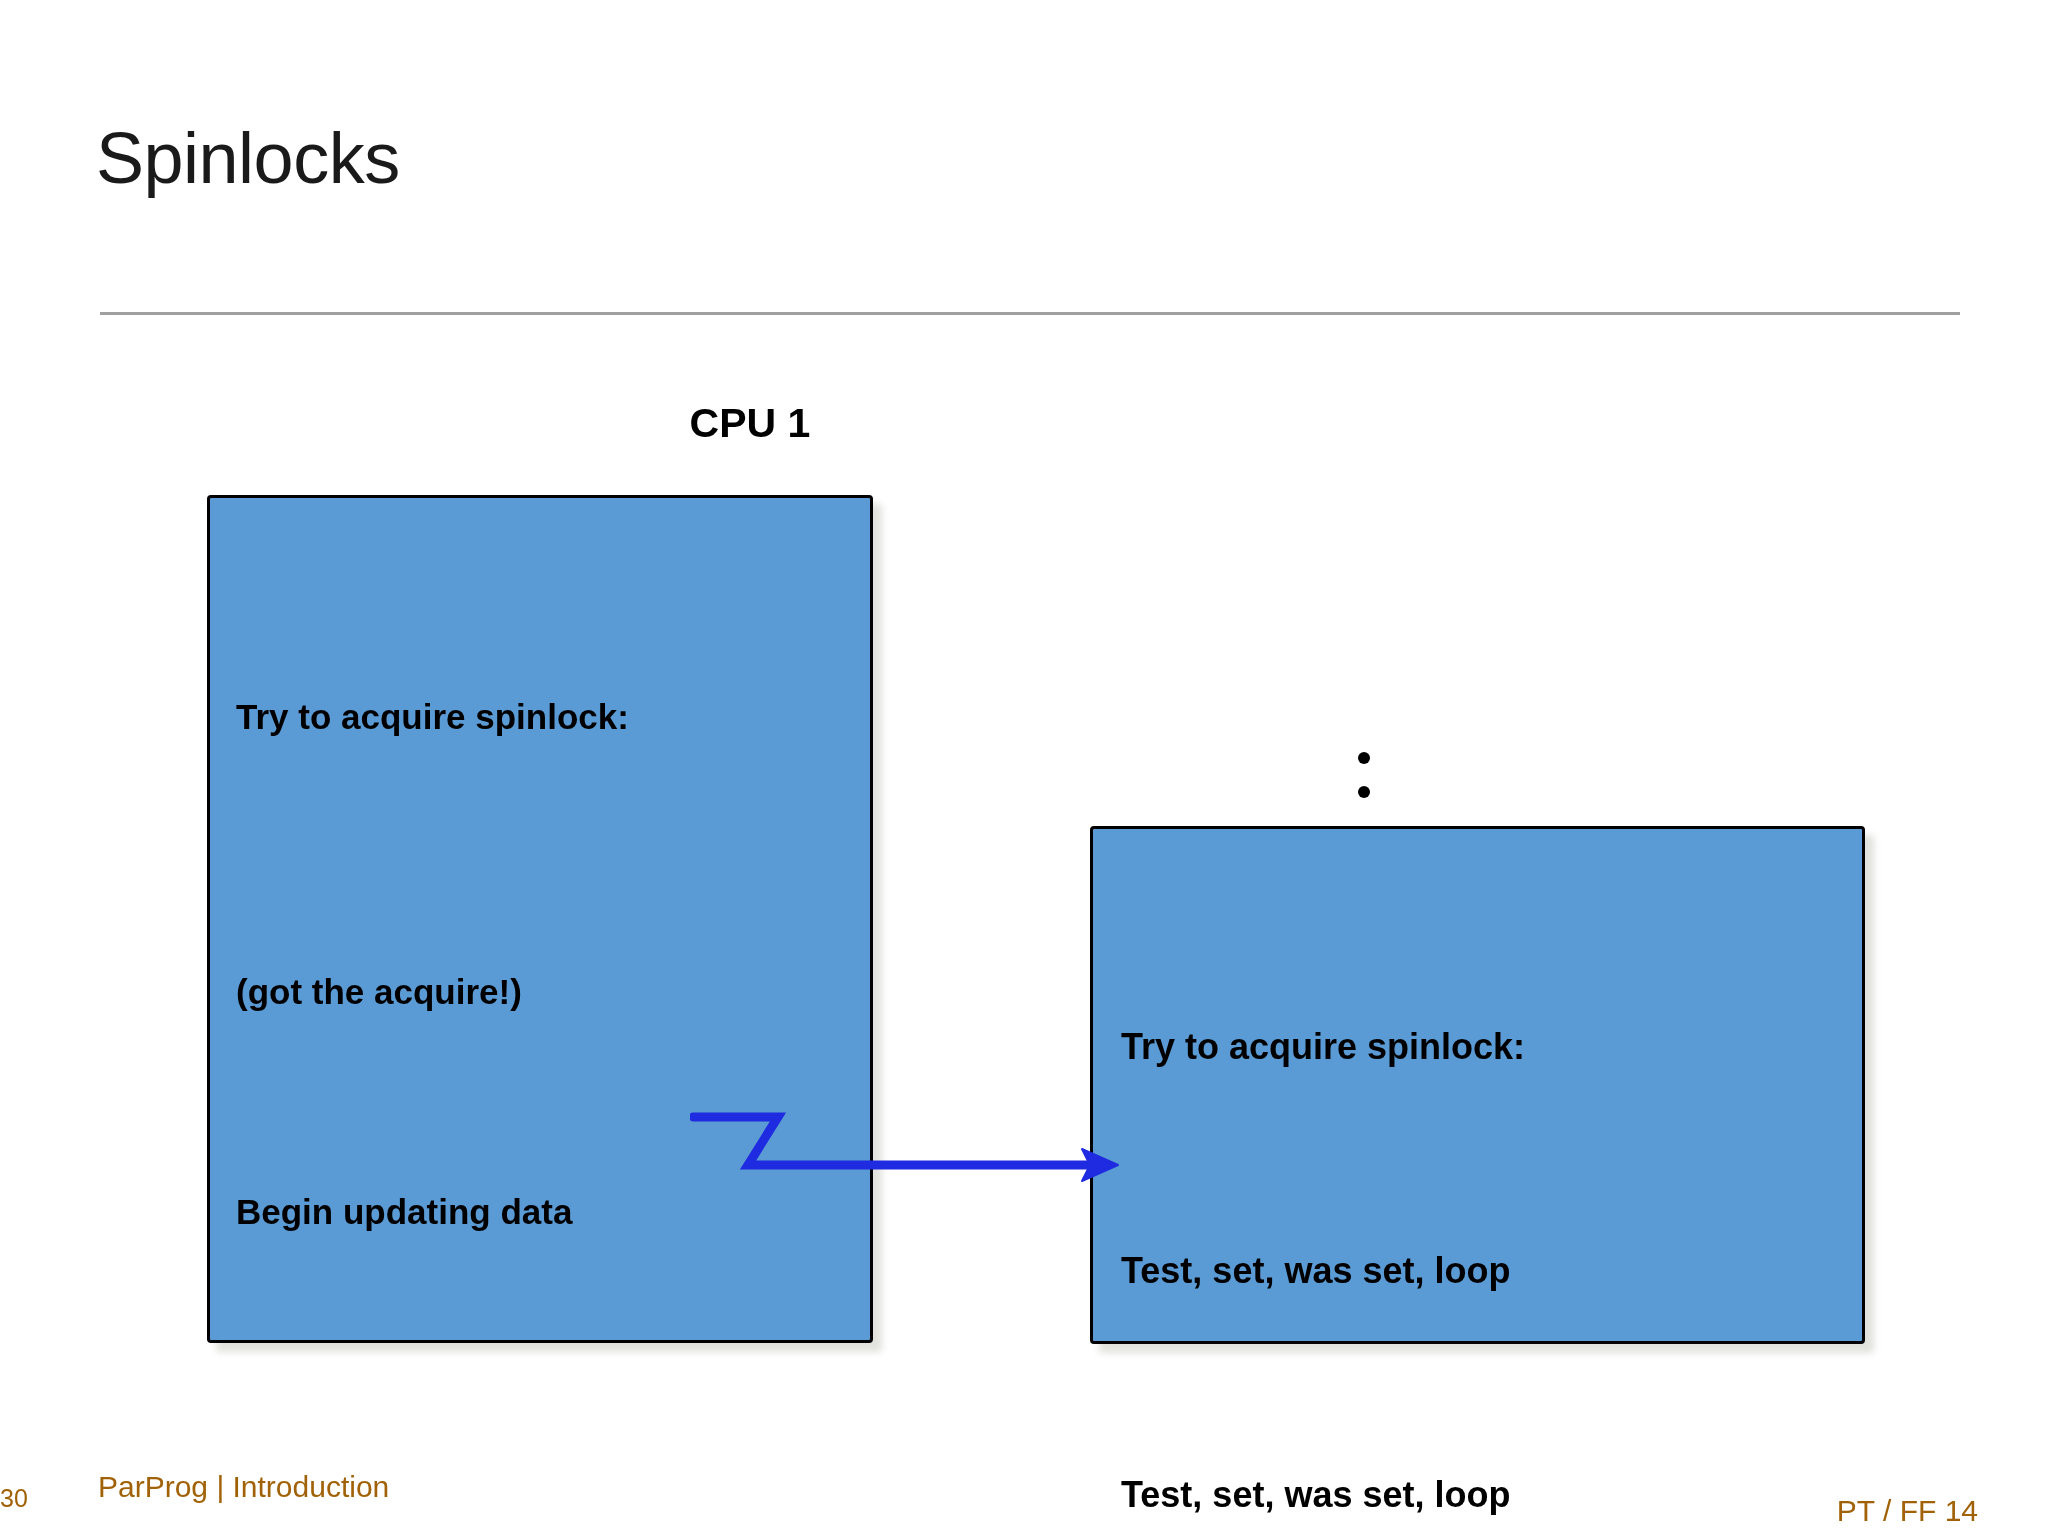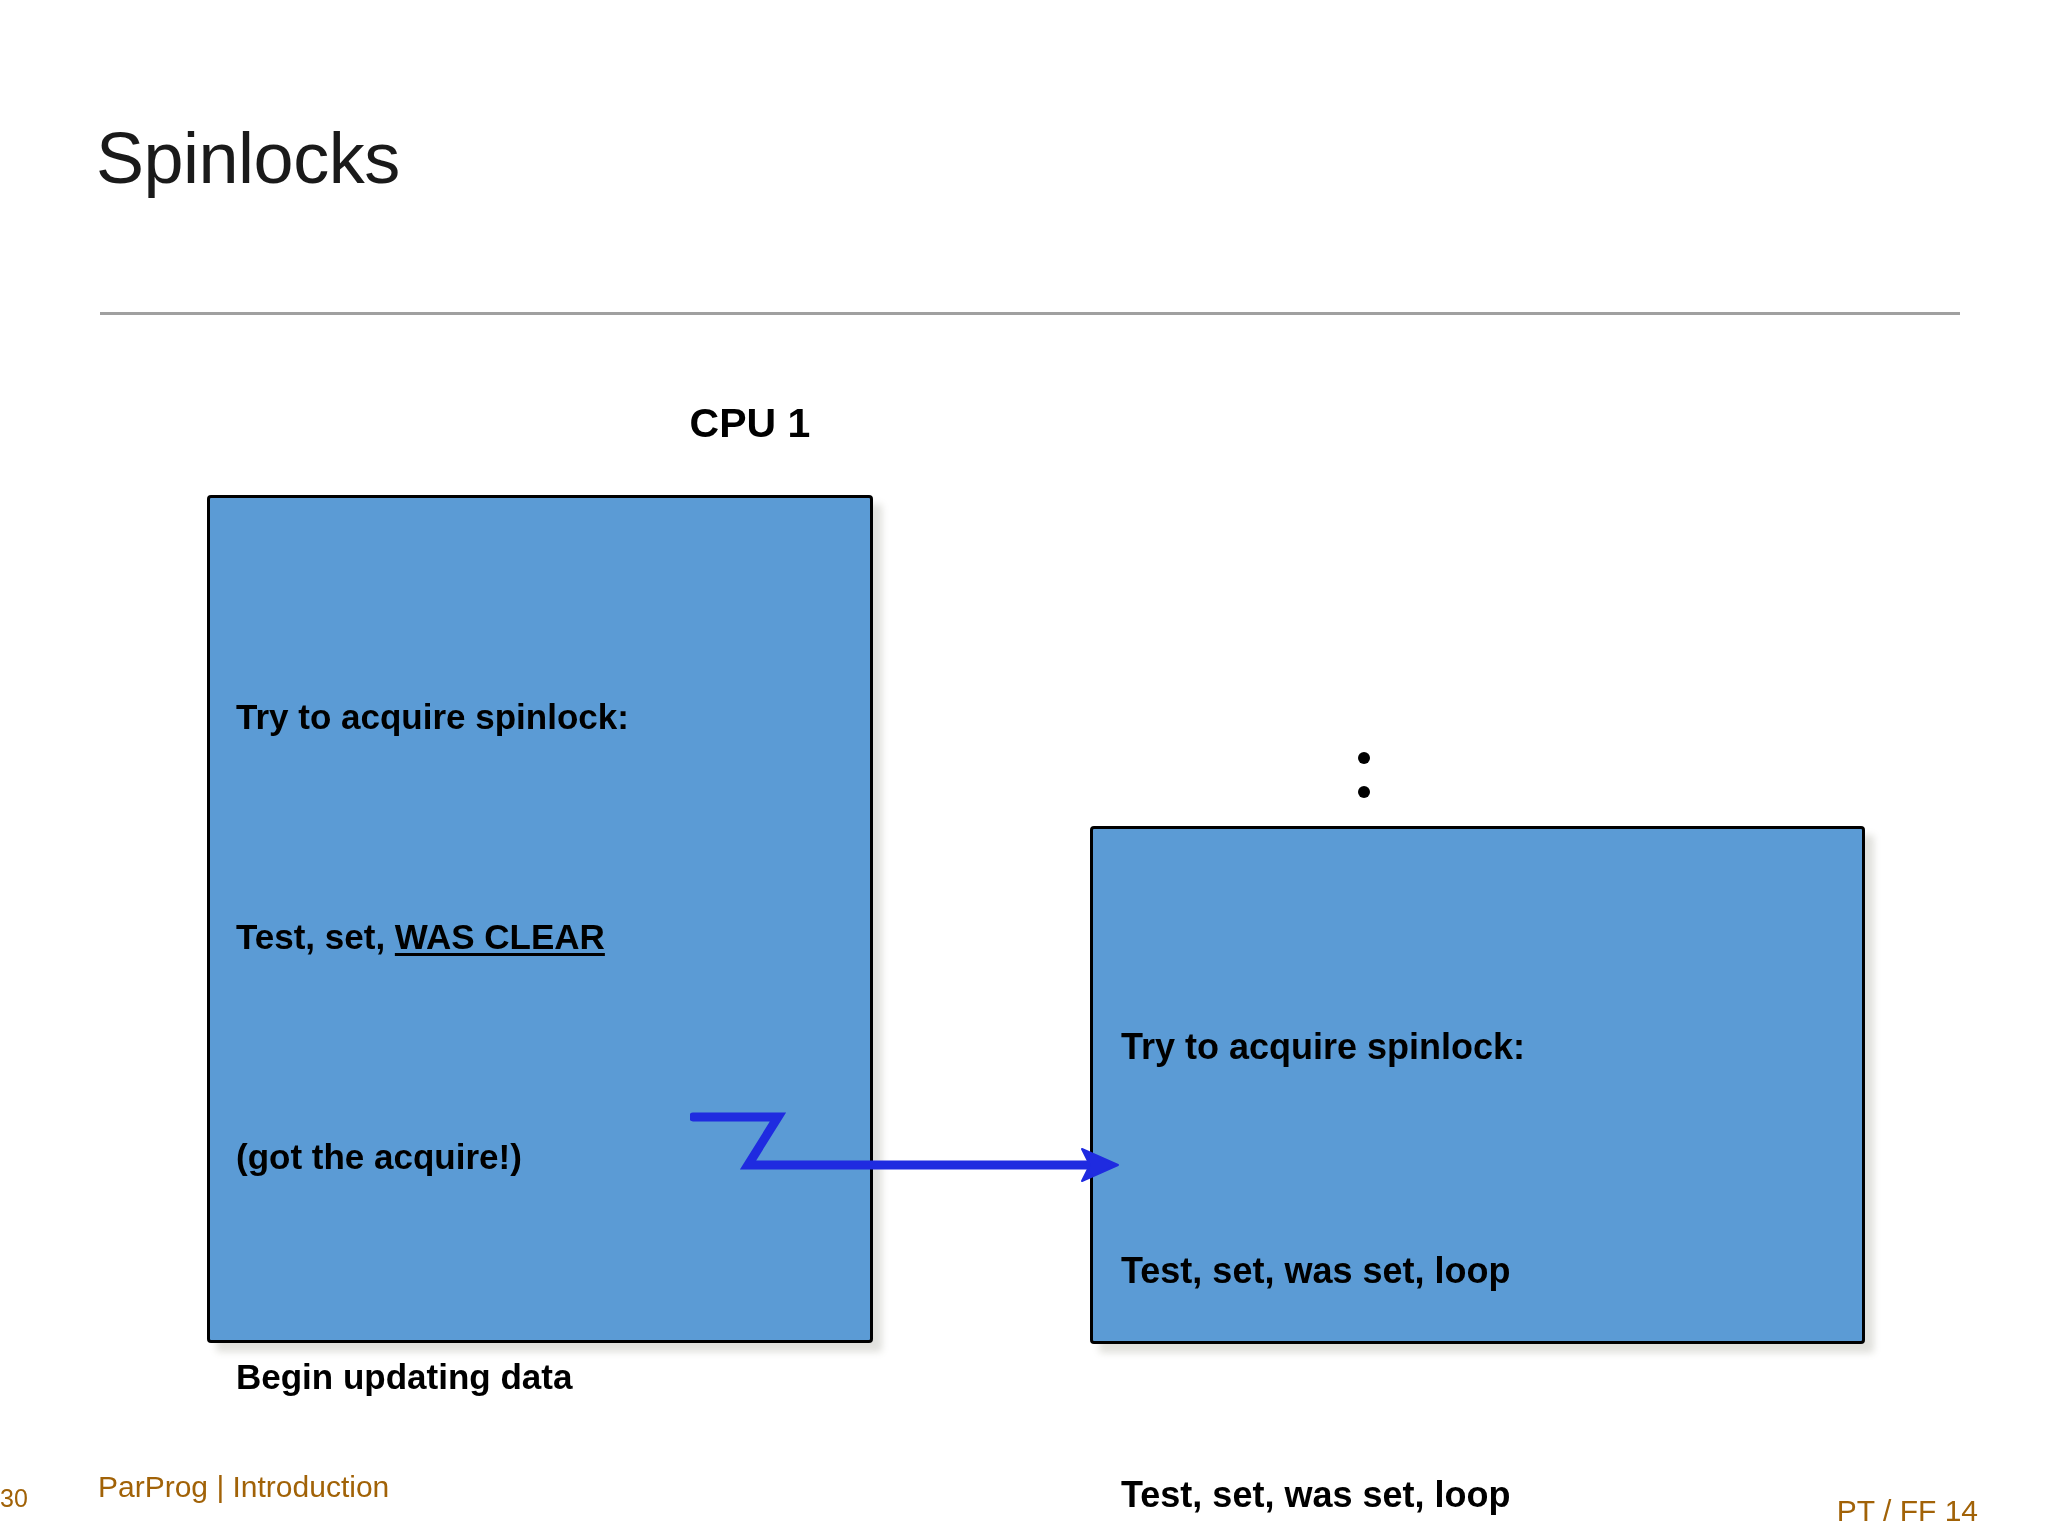--- a/index.html
+++ b/index.html
@@ -149,21 +149,20 @@
   <div id="title-divider"></div>
 
   <div class="cpu-header" id="cpu1-header">CPU 1</div>
 
 
   <div class="proc-box" id="cpu1-box">
     <div class="proc-lines">
 
       <span class="proc-line">Try to acquire spinlock:</span>
 
-      <span class="proc-line"><span>Test, set, </span><span class="u">WAS CLEAR</span></span>
 
       <span class="proc-line">(got the acquire!)</span>
 
       <span class="proc-line">Begin updating data</span>
 
       
 
       
 
       

